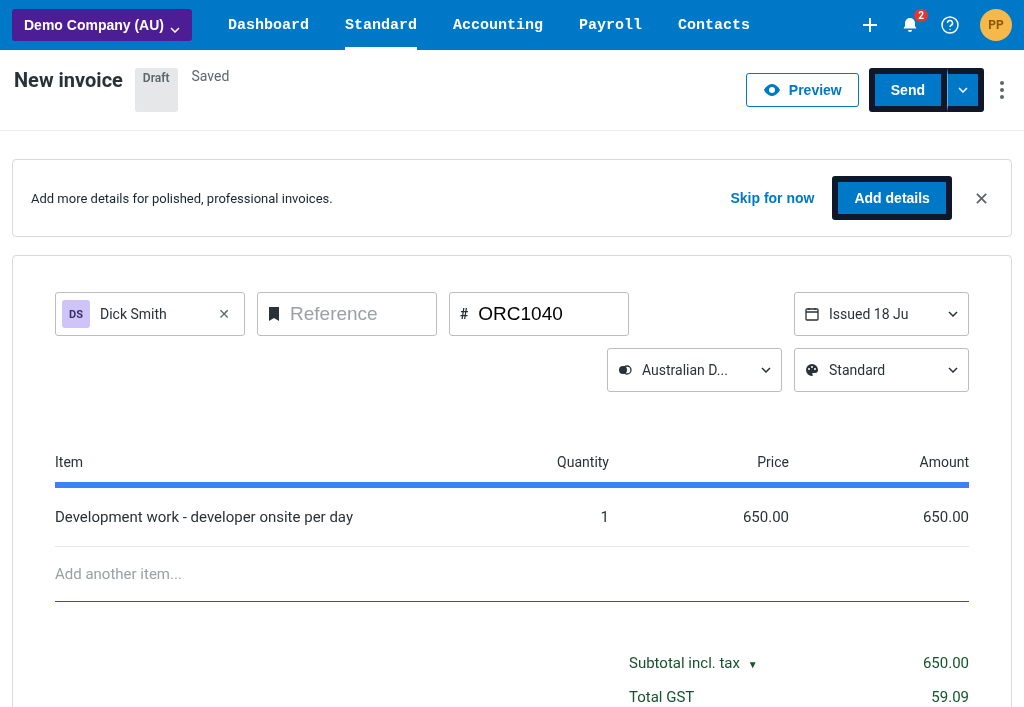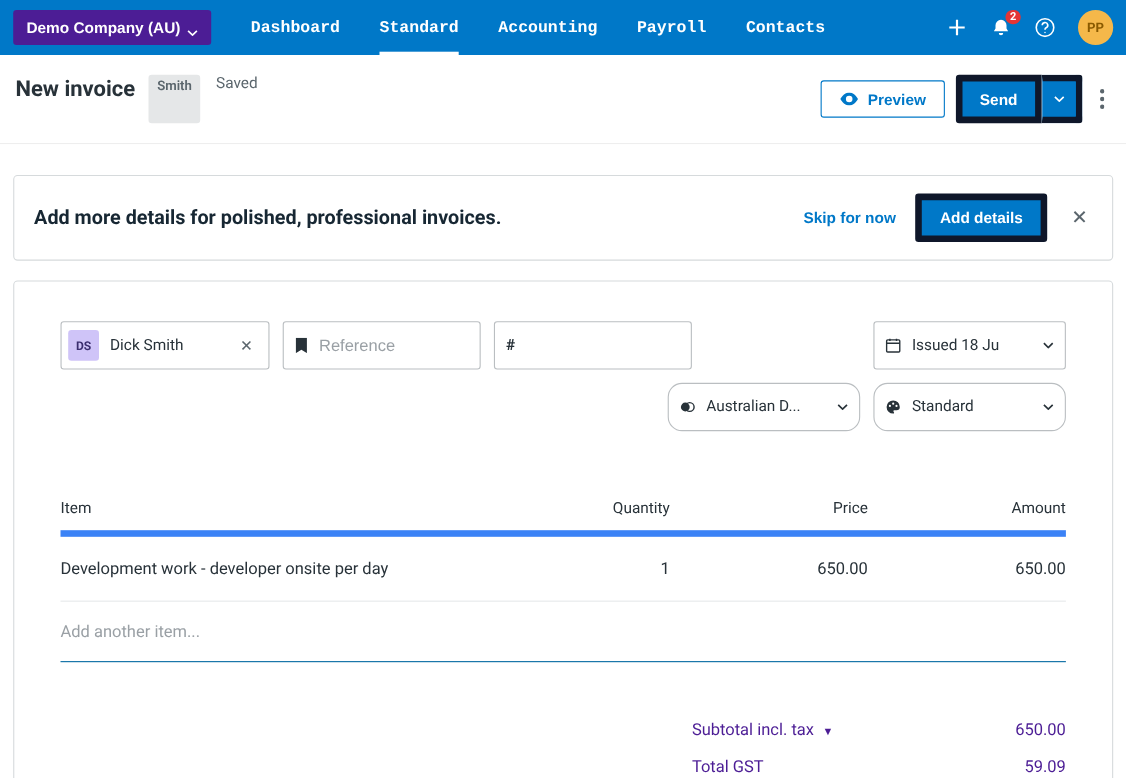--- a/index.html
+++ b/index.html
@@ -25,53 +25,53 @@
 .btn { border-radius: 3px; padding: 8px 16px; font-size: 14px; font-weight: 700; cursor: pointer; display: inline-flex; align-items: center; gap: 8px; }
 .btn-outline { background: #fff; border: 1px solid #0078c8; color: #0078c8; }
 .btn-primary { background: #0078c8; border: 6px solid #0f172a; color: #fff; }
 .btn-split { display: flex; }
 .btn-split .btn-primary { border-radius: 3px 0 0 3px; }
 .btn-split .dropdown-toggle { border-radius: 0 3px 3px 0; padding: 8px 10px; border-left: 1px solid rgba(255,255,255,0.4); }
 .kebab { padding: 6px; cursor: pointer; color: #5b666d; }
 
 
 .banner { margin: 28px 12px 0; border: 1px solid #d6dadc; border-radius: 4px; display: flex; align-items: center; padding: 16px 18px; }
-.banner-text { font-weight: 700; color: #172733; font-size: 18px; }
+.banner-text { font-weight: 400; color: #172733; font-size: 13px; }
 .banner-actions { margin-left: auto; display: flex; align-items: center; gap: 18px; }
 .link-btn { color: #0078c8; font-weight: 700; background: none; border: none; cursor: pointer; font-size: 14px; }
 .close-x { cursor: pointer; color: #5b666d; font-size: 18px; padding: 4px; }
 
 
 .card { margin: 18px 12px 12px; border: 1px solid #d6dadc; border-radius: 4px; padding: 36px 42px; }
 .form-row { display: flex; gap: 12px; margin-bottom: 12px; }
 .form-row.right { justify-content: flex-end; }
 .field { border: 1px solid #babec1; border-radius: 3px; height: 44px; display: flex; align-items: center; padding: 0 10px; gap: 10px; background: #fff; }
-.field input { border: none; outline: none; font-size: 15px; flex: 1; background: transparent; }
+.field input { border: none; outline: none; font-size: 19px; flex: 1; background: transparent; }
 .field input::placeholder { color: #9aa0a5; }
 .contact-chip { background: #cfc4f8; color: #3b2e6f; width: 28px; height: 28px; border-radius: 3px; display: flex; align-items: center; justify-content: center; font-weight: 700; font-size: 11px; margin-left: -4px; }
 .remove-contact { color: #5b666d; cursor: pointer; font-size: 14px; padding: 0 4px; }
 .field .caret { color: #283239; cursor: pointer; }
 .field-icon { color: #283239; display: flex; align-items: center; }
 .w-contact { width: 190px; }
 .w-ref { width: 180px; }
 .w-inv { width: 180px; }
 .w-date { width: 175px; }
-.w-curr { width: 175px; border-radius: 13px; }
+.w-curr { width: 175px; }
 
 
 .tbl { margin-top: 50px; }
 .tbl-head, .tbl-row { display: grid; grid-template-columns: 1fr 120px 180px 180px; padding: 12px 0; }
 .tbl-head { border-bottom: 6px solid #3b82f6; color: #283239; font-size: 14px; }
 .tbl-head .th-right, .tbl-row .td-right { text-align: right; }
 .tbl-row { border-bottom: 1px solid #e6e8ea; font-size: 15px; padding: 20px 0; }
 .add-row { padding: 18px 0; color: #9aa0a5; border-bottom: 1px solid #0369a1; cursor: pointer; font-size: 15px; }
 
 
 .totals { margin-top: 44px; margin-left: auto; width: 340px; }
-.tot-row { display: flex; justify-content: space-between; padding: 8px 0; font-size: 15px; color: #4c1d95; }
+.tot-row { display: flex; justify-content: space-between; padding: 8px 0; font-size: 15px; color: #14532d; }
 .tot-row .caret-sm { font-size: 10px; margin-left: 4px; }
 .tot-divider { border-top: 1px solid #d6dadc; margin: 12px 0; }
 
 svg { display: block; }
 </style>
 </head>
 <body>
 
 <div class="topnav">
   <button class="company-btn">
@@ -107,21 +107,21 @@
           <path d="M6.5 7a2.5 2.5 0 1 1 3.5 2.3c-.8.4-1 .9-1 1.7"></path>
           <circle cx="9" cy="13.5" r=".7" fill="#fff" stroke="none"></circle>
         </svg>
     </div>
     <div class="avatar">PP</div>
   </div>
 </div>
 
 <div class="page-header">
   <div class="page-title">New invoice</div>
-  <div class="badge-draft">Smith</div>
+  <div class="badge-draft">Draft</div>
   <div class="saved-text">Saved</div>
   <div class="header-actions">
     <button class="btn btn-outline">
       <span>
         <svg width="18" height="12" viewBox="0 0 18 12" fill="#0078c8">
             <path d="M9 0C4 0 1 6 1 6s3 6 8 6 8-6 8-6-3-6-8-6zm0 9a3 3 0 1 1 0-6 3 3 0 0 1 0 6z"></path>
           </svg>
       </span>
       <span>Preview</span>
     </button>
@@ -163,20 +163,21 @@
     <div class="field w-ref">
       <span class="field-icon">
         <svg width="12" height="14" viewBox="0 0 12 14" fill="#283239">
             <path d="M1 0h10v14l-5-3-5 3z"></path>
           </svg>
       </span>
       <input placeholder="Reference" style="">
     </div>
     <div class="field w-inv">
       <span class="field-icon" style="font-weight:700">#</span>
+      <input value="ORC1040" style="">
     </div>
     <div style="flex:1"></div>
     <div class="field w-date">
       <span class="field-icon">
         <svg width="14" height="14" viewBox="0 0 14 14" fill="none" stroke="#283239" stroke-width="1.3">
             <rect x="1" y="2" width="12" height="11" rx="1"></rect>
             <path d="M1 5h12M4 1v2M10 1v2"></path>
           </svg>
       </span>
       <span style="flex:1;overflow:hidden;white-space:nowrap">Issued 18 Ju</span>

